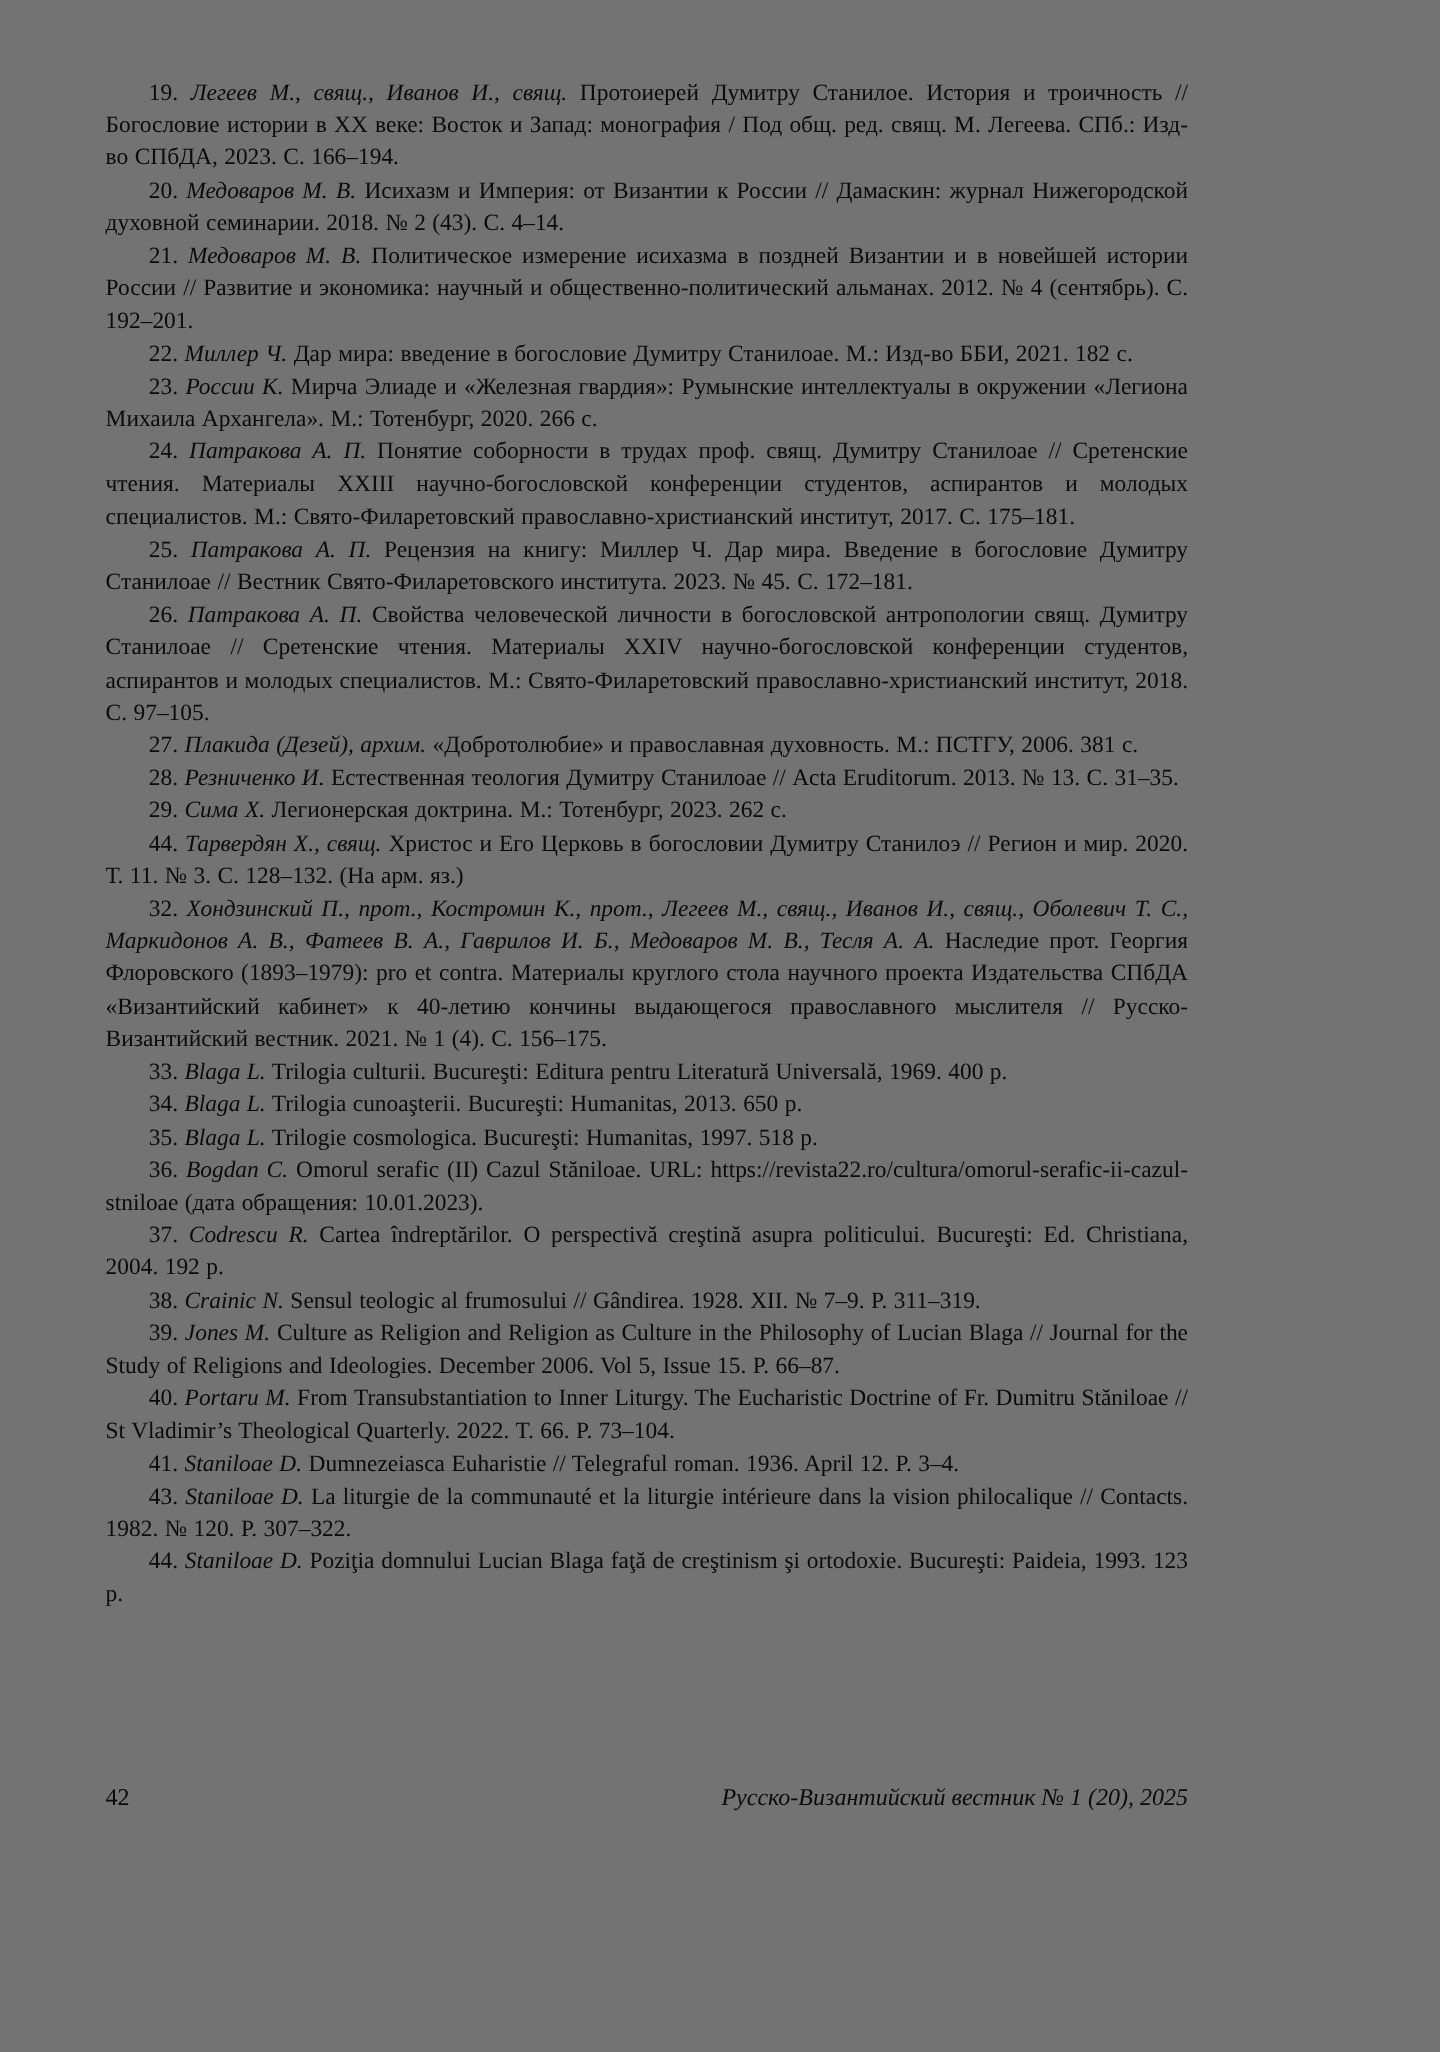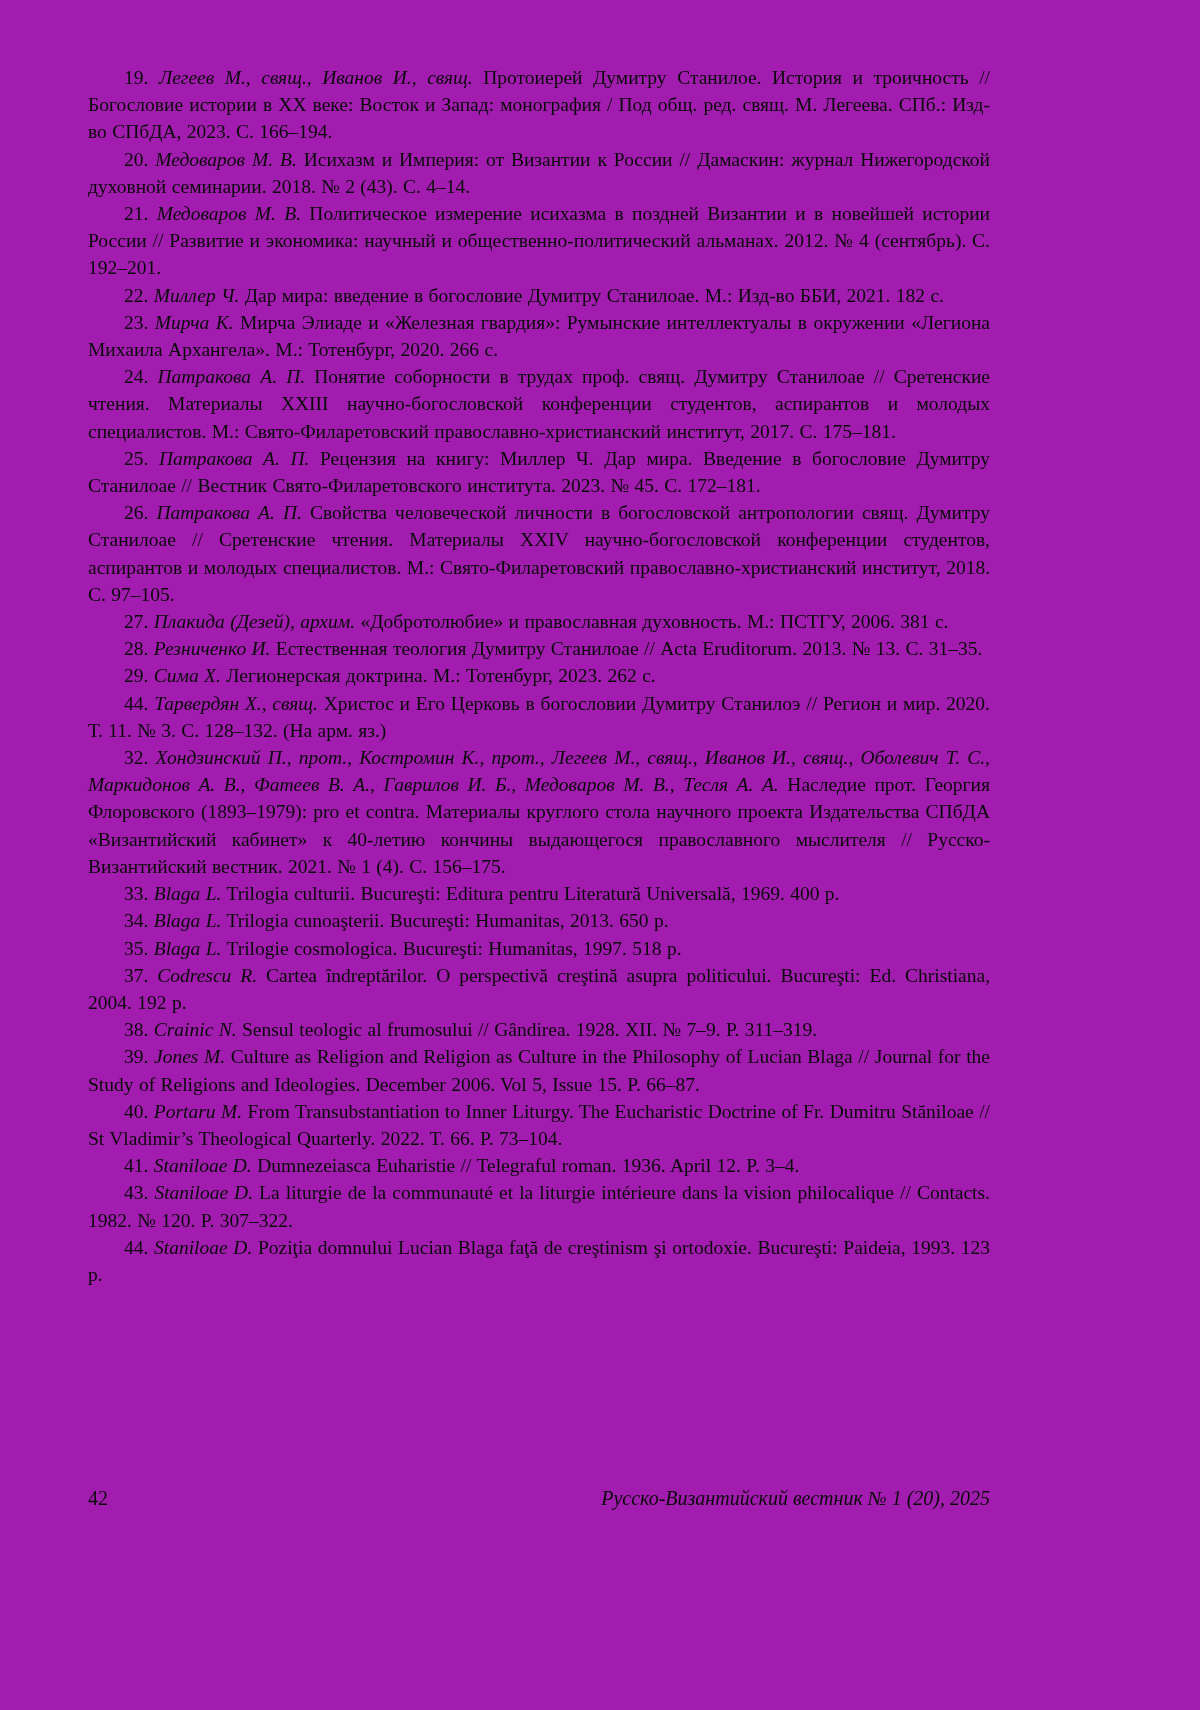--- a/index.html
+++ b/index.html
@@ -1,20 +1,20 @@
 <!DOCTYPE html>
 <html><head>
 <meta charset="utf-8">
 <style>
   html, body { margin: 0; padding: 0; background: #ffffff; }
   .page {
     position: relative;
     width: 1200px;
     height: 1710px;
-    background: #a21caf;
+    background: #737373;
     color: #0b0b0b;
     font-family: "Liberation Serif", serif;
     overflow: hidden;
   }
   .content {
     position: absolute;
     top: 64px;
     left: 88px;
     width: 902px;
   }
@@ -42,32 +42,33 @@
 </style>
 </head>
 <body>
 
 <div class="page">
   <div class="content" id="refs">
       <p class="ref"><span>19. </span><span class="ref-author">Легеев М., свящ., Иванов И., свящ.</span><span> Протоиерей Думитру Станилое. История и троичность // Богословие истории в XX веке: Восток и Запад: монография / Под общ. ред. свящ. М. Легеева. СПб.: Изд-во СПбДА, 2023. С. 166–194.</span></p>
       <p class="ref"><span>20. </span><span class="ref-author">Медоваров М. В.</span><span> Исихазм и Империя: от Византии к России // Дамаскин: журнал Нижегородской духовной семинарии. 2018. № 2 (43). С. 4–14.</span></p>
       <p class="ref"><span>21. </span><span class="ref-author">Медоваров М. В.</span><span> Политическое измерение исихазма в поздней Византии и в новейшей истории России // Развитие и экономика: научный и общественно-политический альманах. 2012. № 4 (сентябрь). С. 192–201.</span></p>
       <p class="ref"><span>22. </span><span class="ref-author">Миллер Ч.</span><span> Дар мира: введение в богословие Думитру Станилоае. М.: Изд-во ББИ, 2021. 182 с.</span></p>
-      <p class="ref"><span>23. </span><span class="ref-author">Мирча К.</span><span> Мирча Элиаде и «Железная гвардия»: Румынские интеллектуалы в окружении «Легиона Михаила Архангела». М.: Тотенбург, 2020. 266 с.</span></p>
+      <p class="ref"><span>23. </span><span class="ref-author">России К.</span><span> Мирча Элиаде и «Железная гвардия»: Румынские интеллектуалы в окружении «Легиона Михаила Архангела». М.: Тотенбург, 2020. 266 с.</span></p>
       <p class="ref"><span>24. </span><span class="ref-author">Патракова А. П.</span><span> Понятие соборности в трудах проф. свящ. Думитру Станилоае // Сретенские чтения. Материалы XXIII научно-богословской конференции студентов, аспирантов и молодых специалистов. М.: Свято-Филаретовский православно-христианский институт, 2017. С. 175–181.</span></p>
       <p class="ref"><span>25. </span><span class="ref-author">Патракова А. П.</span><span> Рецензия на книгу: Миллер Ч. Дар мира. Введение в богословие Думитру Станилоае // Вестник Свято-Филаретовского института. 2023. № 45. С. 172–181.</span></p>
       <p class="ref"><span>26. </span><span class="ref-author">Патракова А. П.</span><span> Свойства человеческой личности в богословской антропологии свящ. Думитру Станилоае // Сретенские чтения. Материалы XXIV научно-богословской конференции студентов, аспирантов и молодых специалистов. М.: Свято-Филаретовский православно-христианский институт, 2018. С. 97–105.</span></p>
       <p class="ref"><span>27. </span><span class="ref-author">Плакида (Дезей), архим.</span><span> «Добротолюбие» и православная духовность. М.: ПСТГУ, 2006. 381 с.</span></p>
       <p class="ref"><span>28. </span><span class="ref-author">Резниченко И.</span><span> Естественная теология Думитру Станилоае // Acta Eruditorum. 2013. № 13. С. 31–35.</span></p>
       <p class="ref"><span>29. </span><span class="ref-author">Сима Х.</span><span> Легионерская доктрина. М.: Тотенбург, 2023. 262 с.</span></p>
       <p class="ref"><span>44. </span><span class="ref-author">Тарвердян Х., свящ.</span><span> Христос и Его Церковь в богословии Думитру Станилоэ // Регион и мир. 2020. Т. 11. № 3. С. 128–132. (На арм. яз.)</span></p>
       <p class="ref"><span>32. </span><span class="ref-author">Хондзинский П., прот., Костромин К., прот., Легеев М., свящ., Иванов И., свящ., Оболевич Т. С., Маркидонов А. В., Фатеев В. А., Гаврилов И. Б., Медоваров М. В., Тесля А. А.</span><span> Наследие прот. Георгия Флоровского (1893–1979): pro et contra. Материалы круглого стола научного проекта Издательства СПбДА «Византийский кабинет» к 40-летию кончины выдающегося православного мыслителя // Русско-Византийский вестник. 2021. № 1 (4). С. 156–175.</span></p>
       <p class="ref"><span>33. </span><span class="ref-author">Blaga L.</span><span> Trilogia culturii. Bucureşti: Editura pentru Literatură Universală, 1969. 400 p.</span></p>
       <p class="ref"><span>34. </span><span class="ref-author">Blaga L.</span><span> Trilogia cunoaşterii. Bucureşti: Humanitas, 2013. 650 p.</span></p>
       <p class="ref"><span>35. </span><span class="ref-author">Blaga L.</span><span> Trilogie cosmologica. Bucureşti: Humanitas, 1997. 518 p.</span></p>
+      <p class="ref"><span>36. </span><span class="ref-author">Bogdan C.</span><span> Omorul serafic (II) Cazul Stăniloae. URL: https://revista22.ro/cultura/omorul-serafic-ii-cazul-stniloae (дата обращения: 10.01.2023).</span></p>
       <p class="ref"><span>37. </span><span class="ref-author">Codrescu R.</span><span> Cartea îndreptărilor. O perspectivă creştină asupra politicului. Bucureşti: Ed. Christiana, 2004. 192 p.</span></p>
       <p class="ref"><span>38. </span><span class="ref-author">Crainic N.</span><span> Sensul teologic al frumosului // Gândirea. 1928. XII. № 7–9. P. 311–319.</span></p>
       <p class="ref"><span>39. </span><span class="ref-author">Jones M.</span><span> Culture as Religion and Religion as Culture in the Philosophy of Lucian Blaga // Journal for the Study of Religions and Ideologies. December 2006. Vol 5, Issue 15. P. 66–87.</span></p>
       <p class="ref"><span>40. </span><span class="ref-author">Portaru M.</span><span> From Transubstantiation to Inner Liturgy. The Eucharistic Doctrine of Fr. Dumitru Stăniloae // St Vladimir’s Theological Quarterly. 2022. T. 66. P. 73–104.</span></p>
       <p class="ref"><span>41. </span><span class="ref-author">Staniloae D.</span><span> Dumnezeiasca Euharistie // Telegraful roman. 1936. April 12. P. 3–4.</span></p>
       <p class="ref"><span>43. </span><span class="ref-author">Staniloae D.</span><span> La liturgie de la communauté et la liturgie intérieure dans la vision philocalique // Contacts. 1982. № 120. P. 307–322.</span></p>
       <p class="ref"><span>44. </span><span class="ref-author">Staniloae D.</span><span> Poziţia domnului Lucian Blaga faţă de creştinism şi ortodoxie. Bucureşti: Paideia, 1993. 123 p.</span></p>
     </div>
   <div class="footer">
     <span>42</span>

